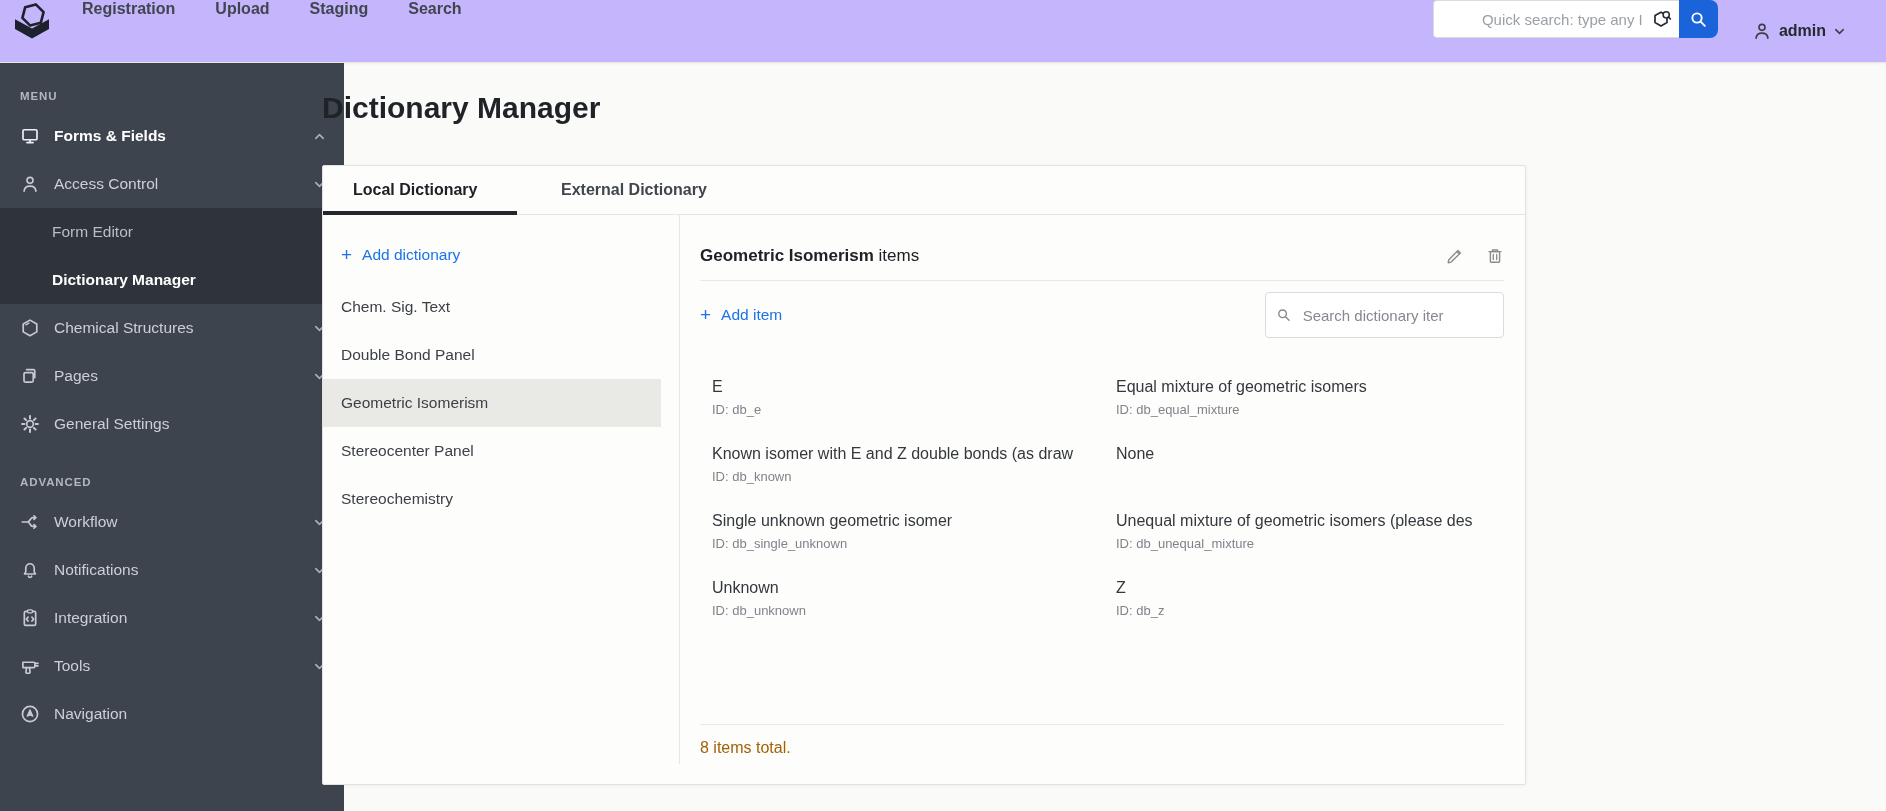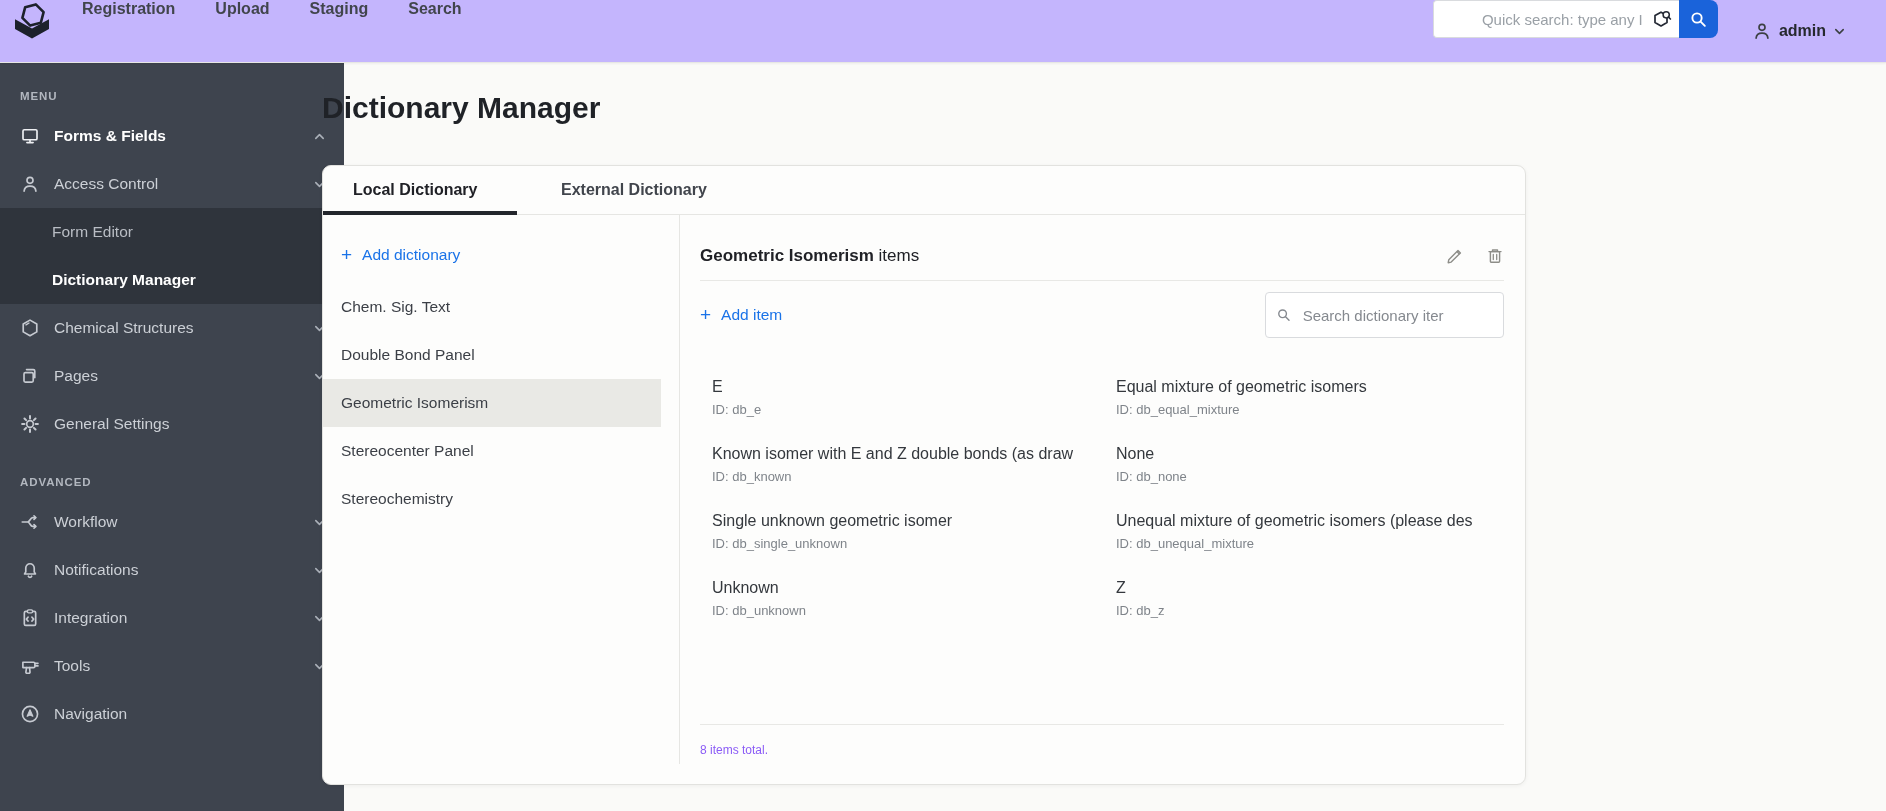--- a/index.html
+++ b/index.html
@@ -36,21 +36,21 @@
   .side-item.active .icon{color:#eef0f3;}
   .submenu{background:#2f343c;}
   .sub-item{height:48px;display:flex;align-items:center;padding-left:52px;font-size:15.5px;color:#b9bdc4;cursor:pointer;}
   .sub-item.active{color:#fff;font-weight:700;}
 
   
   .main{position:absolute;left:304px;top:62px;right:0;bottom:0;overflow:hidden;}
   .page-title{margin:28px 0 0 18px;font-size:30px;line-height:36px;font-weight:800;color:#1f2227;}
 
   .card{margin:39px 0 0 18px;width:1202px;height:618px;background:#fdfdfc;border:1px solid #e2e2df;
-        border-radius:9px;box-shadow:0 1px 4px rgba(0,0,0,.05);display:flex;flex-direction:column;box-sizing:content-box;}
+        border-radius:2px;box-shadow:0 1px 4px rgba(0,0,0,.05);display:flex;flex-direction:column;box-sizing:content-box;}
   .tabbar{height:48px;flex:none;border-bottom:1px solid #e6e6e3;display:flex;}
   .tab{font-size:16px;font-weight:700;display:flex;align-items:center;cursor:pointer;}
   .tab.active{width:194px;padding-left:30px;box-sizing:border-box;color:#202126;position:relative;}
   .tab.active::after{content:"";position:absolute;left:0;right:0;bottom:-1px;height:4px;background:#23262c;}
   .tab.inactive{margin-left:44px;color:#41454c;}
 
   .card-body{flex:1;display:flex;position:relative;min-height:0;}
   .vdiv{position:absolute;left:356px;top:0;bottom:20px;width:1px;background:#e6e6e3;}
 
   .dict-panel{width:356px;flex:none;padding-top:16px;box-sizing:border-box;}
@@ -73,21 +73,21 @@
   .search-items{margin-left:auto;width:239px;height:46px;background:#fff;border:1px solid #d9dbde;
                 border-radius:4px;display:flex;align-items:center;padding:8px 10px;box-sizing:border-box;color:#85898f;}
   .search-items input{border:none;outline:none;background:transparent;font-size:15px;color:#333;
                       margin-left:9px;width:100%;font-family:inherit;}
   .search-items input::placeholder{color:#85898f;}
   .items-grid{margin:38px 0 0 12px;display:grid;grid-template-columns:404px 1fr;row-gap:26px;}
   .item-cell{height:41px;overflow:hidden;cursor:pointer;}
   .item-name{font-size:16px;line-height:20px;color:#34383d;white-space:nowrap;overflow:hidden;}
   .item-id{font-size:13px;line-height:16px;margin-top:5px;color:#7f848a;white-space:nowrap;overflow:hidden;}
   .footer-hr{position:absolute;left:21px;right:21px;bottom:59px;height:1px;background:#e8e8e5;}
-  .footer-text{position:absolute;left:21px;bottom:27px;font-size:12px;color:#8b5cf6;}
+  .footer-text{position:absolute;left:21px;bottom:27px;font-size:16px;color:#a16207;}
 
   svg{display:block;}
 </style>
 </head>
 <body>
 
 <div class="page">
 
   <div class="navbar">
     <div class="logo">
@@ -360,21 +360,20 @@
             <div class="item-cell">
               <div class="item-name">Equal mixture of geometric isomers</div>
               <div class="item-id">ID: db_equal_mixture</div>
             </div>
             <div class="item-cell">
               <div class="item-name">Known isomer with E and Z double bonds (as draw</div>
               <div class="item-id">ID: db_known</div>
             </div>
             <div class="item-cell">
               <div class="item-name">None</div>
-              <div class="item-id">ID: db_none</div>
             </div>
             <div class="item-cell">
               <div class="item-name">Single unknown geometric isomer</div>
               <div class="item-id">ID: db_single_unknown</div>
             </div>
             <div class="item-cell">
               <div class="item-name">Unequal mixture of geometric isomers (please des</div>
               <div class="item-id">ID: db_unequal_mixture</div>
             </div>
             <div class="item-cell">

